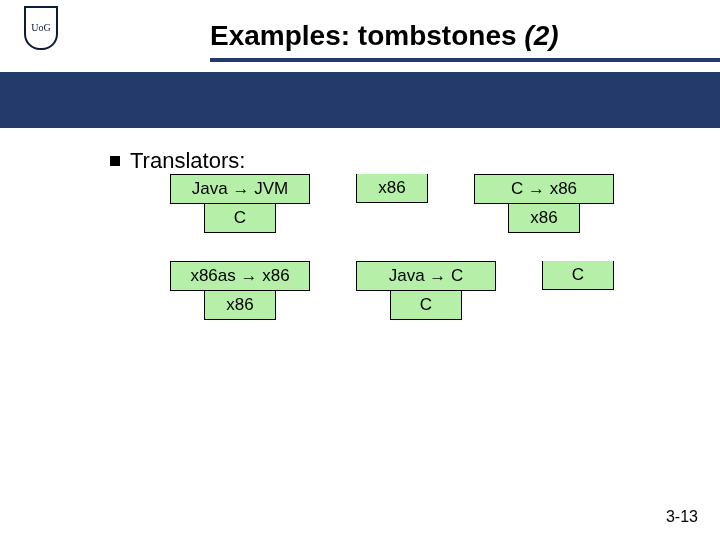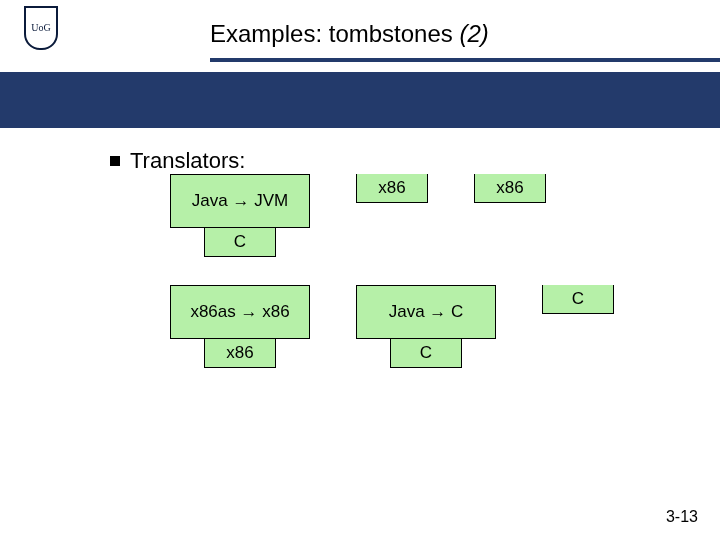--- a/index.html
+++ b/index.html
@@ -2,31 +2,31 @@
 <html><head>
 <meta charset="utf-8">
 <style>
 html,body{margin:0;padding:0}
 body{width:720px;height:540px;background:#fff;font-family:Arial,Helvetica,sans-serif;color:#000;position:relative;overflow:hidden}
 .header{position:relative;height:83px;background:#fff}
 .logo{position:absolute;left:24px;top:6px;display:flex;align-items:center;gap:8px;color:#0b1b3b}
 .logo-shield{width:30px;height:40px;border:2px solid #0b1b3b;border-radius:0 0 16px 16px;display:flex;align-items:center;justify-content:center;font-size:10px;text-align:center;line-height:1;font-family:Georgia,serif}
 .logo-text{font-family:"Times New Roman",Georgia,serif;font-size:18px;line-height:1.05}
 .logo-text .l1{font-size:14px}
-.title{position:absolute;left:210px;top:20px;font-size:24px;font-weight:normal}
+.title{position:absolute;left:210px;top:20px;font-size:28px;font-weight:bold}
 .title .it{font-style:italic}
 .hr{position:absolute;left:210px;right:0;top:58px;height:4px;background:#233a6b}
 .band{position:absolute;left:0;top:72px;width:100%;height:56px;background:#233a6b}
 .content{position:absolute;left:0;top:128px;width:100%;padding:20px 0 0 110px;box-sizing:border-box}
 .bullet-row{display:flex;align-items:flex-start;gap:10px;font-size:22px;}
 .bullet{width:10px;height:10px;background:#000;margin-top:8px;flex:0 0 auto}
 .tomb-grid{display:flex;flex-direction:column;gap:28px;margin-left:60px}
 .tomb-row{display:flex;gap:46px}
 .tombstone{display:flex;flex-direction:column;align-items:center}
-.t-top{border:1px solid #000;background:#b6f0a8;min-width:122px;padding:16px 8px;text-align:center;font-size:17px}
+.t-top{border:1px solid #000;background:#b6f0a8;min-width:122px;padding:4px 8px;text-align:center;font-size:17px}
 .t-stem{border:1px solid #000;border-top:none;background:#b6f0a8;width:58px;padding:4px 6px;text-align:center;font-size:17px}
 .pagenum{position:absolute;right:22px;bottom:14px;font-size:16px}
 </style>
 </head>
 <body>
 
 <div class="header">
   <div class="logo">
     <div class="logo-shield">UoG</div>
   </div>
@@ -47,20 +47,21 @@
   <div class="tomb-grid">
     <div class="tomb-row">
       <div class="tombstone">
         <div class="t-top">Java → JVM</div>
         <div class="t-stem">C</div>
       </div>
       <div class="tombstone">
         <div class="t-stem">x86</div>
       </div>
       <div class="tombstone">
+        <div class="t-top">C  →  x86</div>
         <div class="t-stem">x86</div>
       </div>
     </div>
     <div class="tomb-row">
       <div class="tombstone">
         <div class="t-top">x86as → x86</div>
         <div class="t-stem">x86</div>
       </div>
       <div class="tombstone">
         <div class="t-top">Java  →  C</div>

